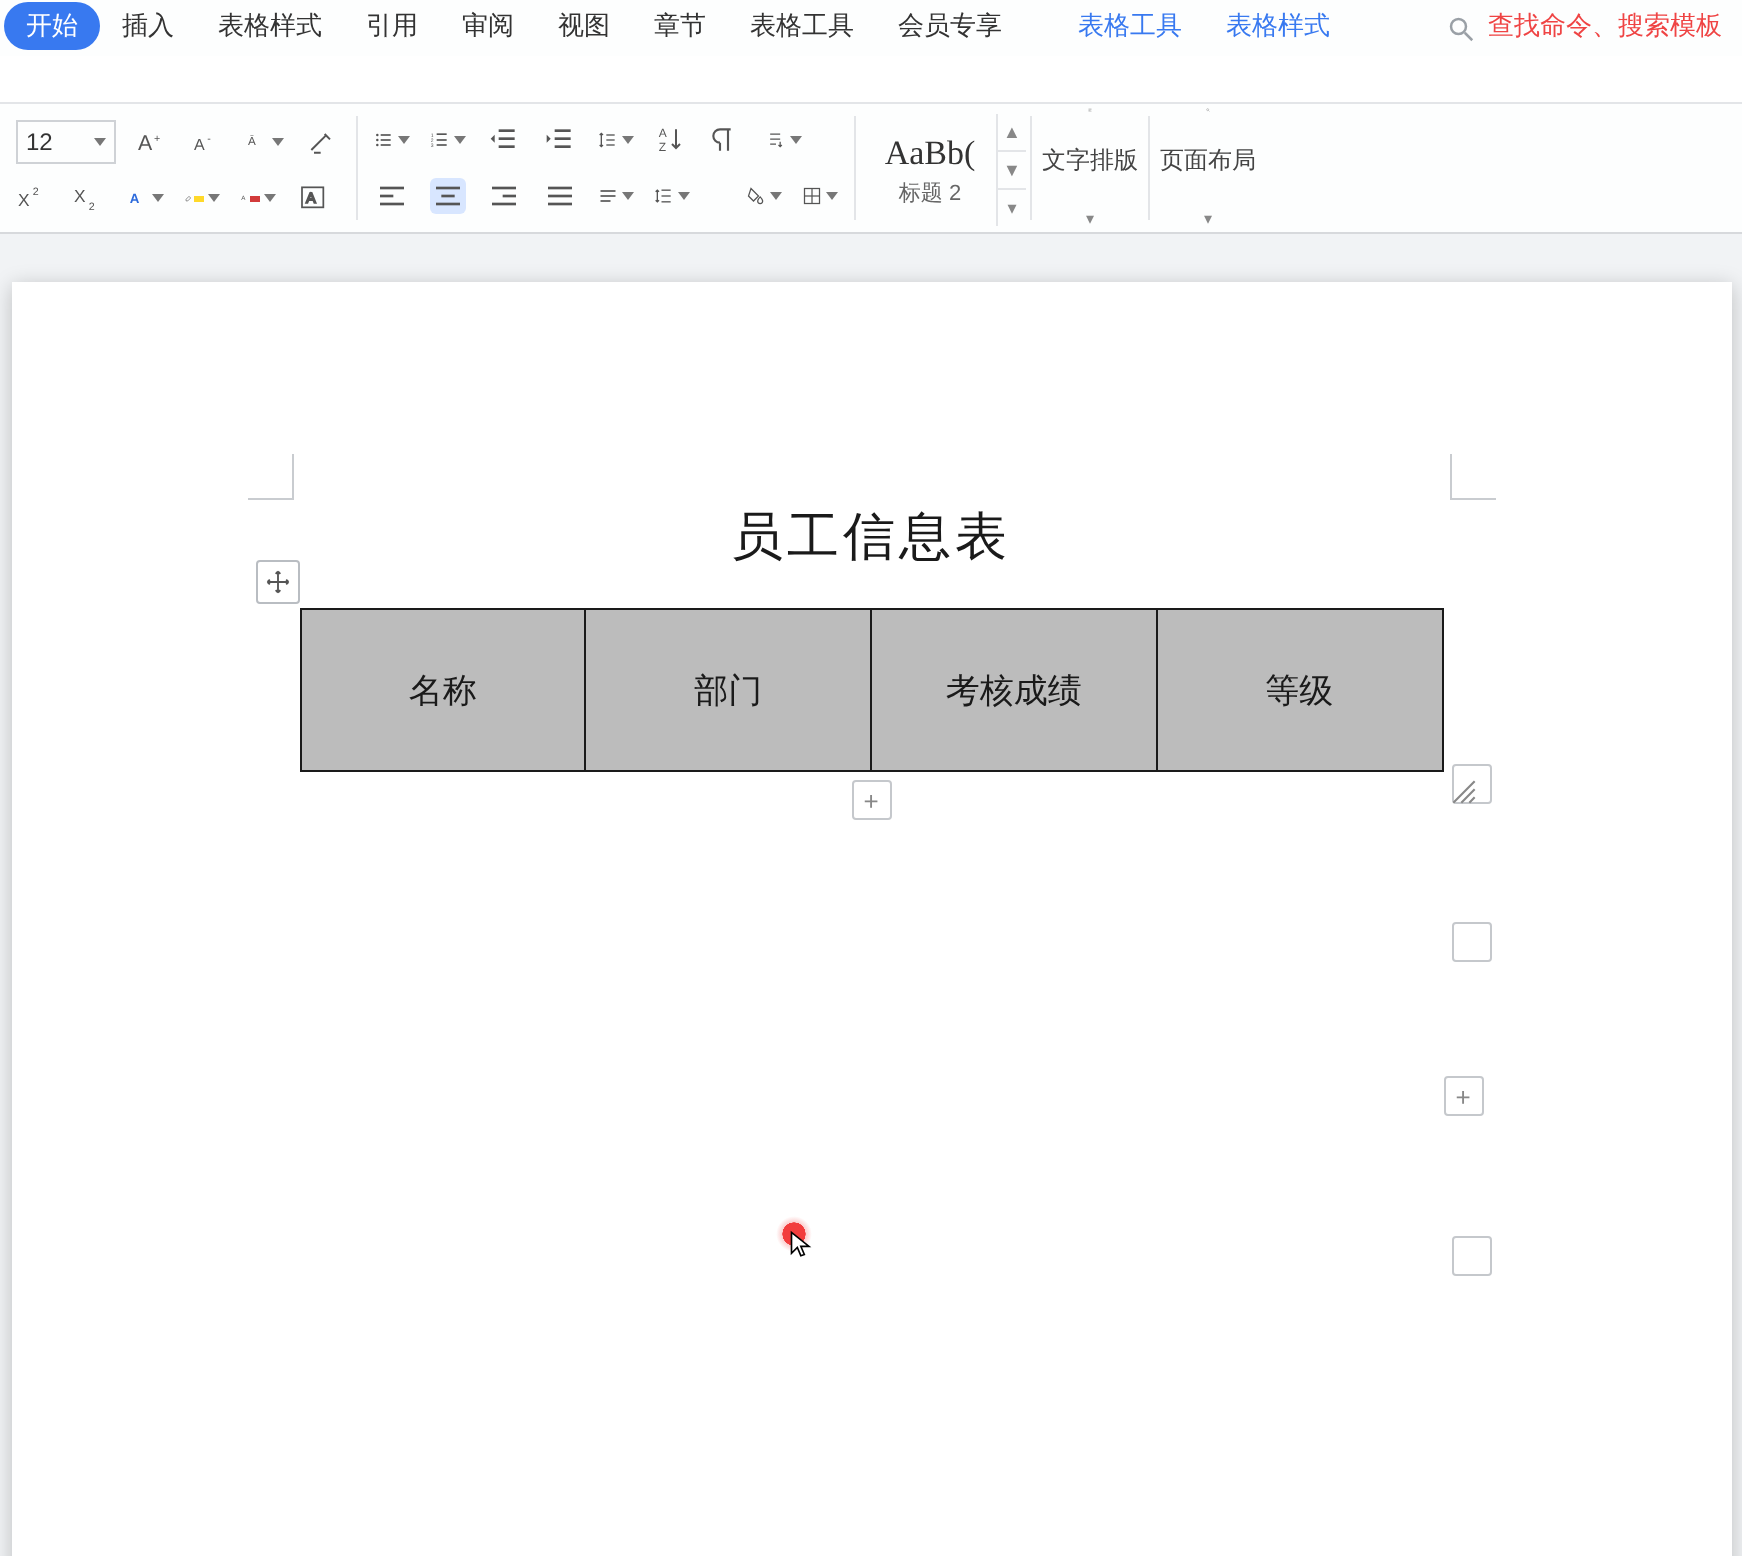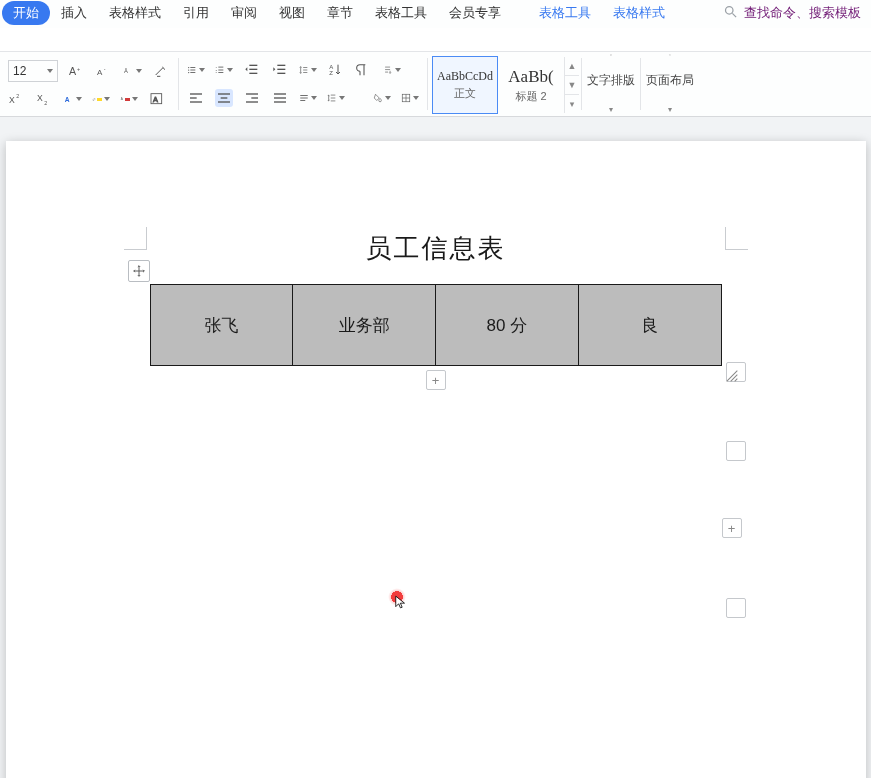--- a/index.html
+++ b/index.html
@@ -29,23 +29,23 @@
       white-space: nowrap;
     }
     .menu-tab.active { background: #3879f0; color: #fff; }
     .menu-tab.highlight { color: #3879f0; text-align: right; }
     .menus .spacer { flex: 0 0 16px; }
 
     
     .menu-search {
       margin-left: auto;
       display: flex;
-      align-items: flex-start;
+      align-items: flex-end;
       gap: 6px;
-      color: #701a75;
+      color: #ef4444;
       font-size: 13px;
       cursor: text;
       padding-right: 8px;
     }
     .menu-search svg { width: 15px; height: 15px; }
 
     
     .ribbon {
       display: flex;
       align-items: stretch;
@@ -142,21 +142,21 @@
     }
     
     .corner{
       position:absolute;width:22px;height:22px;
       border-color:#c9ccd0;border-style:solid;border-width:0;
     }
     .corner.tl{top:86px;left:118px;border-bottom-width:1px;border-right-width:1px;}
     .corner.tr{top:86px;right:118px;border-bottom-width:1px;border-left-width:1px;}
 
     h1.doc-title{
-      text-align:center;font-weight:500;font-size:26px;margin:20px 0 18px;color:#1a1a1a;letter-spacing:2px;
+      text-align:center;font-weight:500;font-size:26px;margin:40px 0 18px;color:#1a1a1a;letter-spacing:2px;
     }
 
     .tbl-wrap{position:relative;width:572px;margin:0 auto;}
     .move-handle{
       position:absolute;top:-24px;left:-22px;
       border:1px solid #b9bdc2;background:#fff;width:20px;height:20px;border-radius:2px;
       display:flex;align-items:center;justify-content:center;cursor:move;
     }
     .move-handle svg{width:14px;height:14px;color:#555;}
 
@@ -419,24 +419,20 @@
             <line x1="12" y1="3" x2="12" y2="21"></line>
           </svg>
         </span>
     </div>
   </div>
 
   <div class="ribbon-sep"></div>
 
   <div class="ribbon-group" style="padding:2px 0 2px 2px">
     <div class="style-gallery">
-      <div class="style-card active">
-        <span class="preview" style="font-size:12px">AaBbCcDd</span>
-        <span class="label">正文</span>
-      </div>
       <div class="style-card">
         <span class="preview" style="font-size:17px;font-weight:normal">AaBb(</span>
         <span class="label">标题 2</span>
       </div>
       <div class="gallery-scroll">
         <div>▲</div>
         <div>▼</div>
         <div>▾</div>
       </div>
     </div>
@@ -476,25 +472,25 @@
 
     <div class="tbl-wrap">
       <div class="move-handle">
         <svg viewBox="0 0 24 24" fill="none" stroke="currentColor" stroke-width="1.6">
             <path d="M12 3v18M3 12h18M12 3l-2 2M12 3l2 2M12 21l-2-2M12 21l2-2M3 12l2-2M3 12l2 2M21 12l-2-2M21 12l-2 2"></path>
           </svg>
       </div>
 
       <table class="doc-tbl">
         <tbody>
-        <tr>
-          <td>张飞</td>
-          <td>业务部</td>
-          <td>80 分</td>
-          <td>良</td>
+            <tr>
+          <td>名称</td>
+          <td>部门</td>
+          <td>考核成绩</td>
+          <td>等级</td>
         </tr>
       </tbody>
         </table>
 
       <div class="edge-add r1"></div>
       <div class="edge-add r2"></div>
       <div class="edge-add r3">+</div>
       <div class="edge-add r4"></div>
       <div class="edge-add bottom">+</div>
       <div class="resize-handle">

